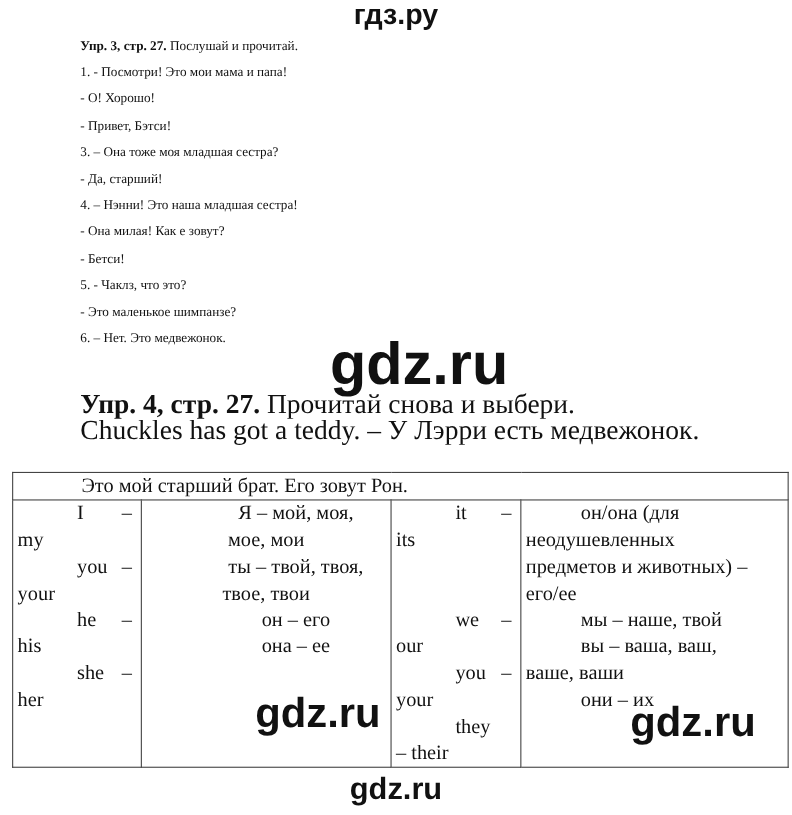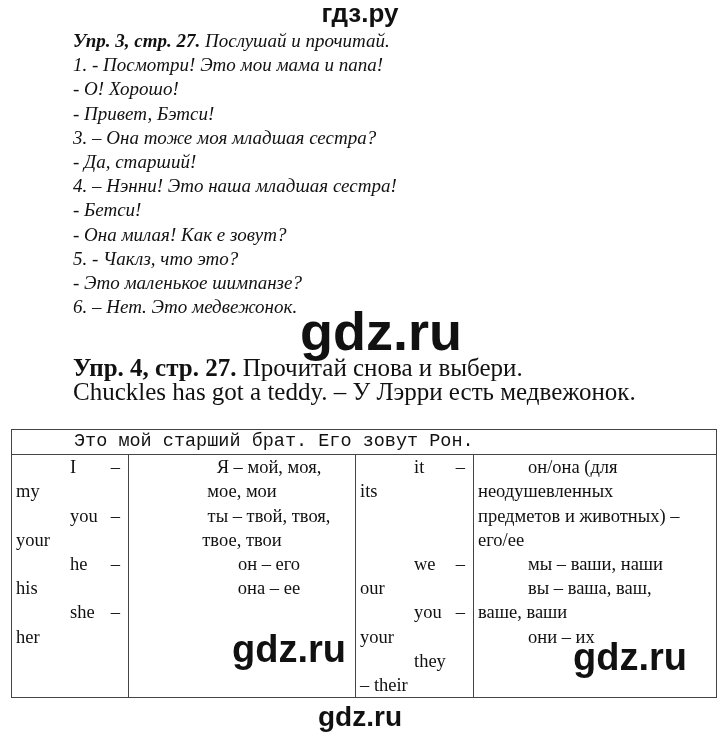--- a/index.html
+++ b/index.html
@@ -3,27 +3,27 @@
 <meta charset="utf-8">
 <style>
   html, body { margin: 0; padding: 0; background: #ffffff; }
   body { width: 720px; height: 741px; position: relative; overflow: hidden; color: #111; font-family: "Liberation Serif", serif; }
   .wm { position: absolute; font-family: "Liberation Sans", sans-serif; font-weight: bold; color: #111; white-space: nowrap; }
   .wm-top { left: 0; width: 720px; text-align: center; top: -2px; font-size: 26px; }
   .wm-mid { left: 300px; top: 300px; font-size: 54px; letter-spacing: 0px; }
   .wm-tbl1 { left: 232px; top: 628px; font-size: 38px; }
   .wm-tbl2 { left: 573px; top: 636px; font-size: 38px; }
   .wm-bot { left: 0; width: 720px; text-align: center; top: 701px; font-size: 28px; }
-  .text-block { position: absolute; left: 73px; top: 29px; font-size: 19px; line-height: 24.2px; font-style: italic; }
+  .text-block { position: absolute; left: 73px; top: 29px; font-size: 12px; line-height: 24.2px; }
   .text-block .ln { white-space: nowrap; }
   .b { font-weight: bold; }
   .text-block2 { position: absolute; left: 73px; top: 356px; font-size: 25px; line-height: 24.2px; }
   table.pron { position: absolute; left: 11px; top: 429px; width: 706px; border-collapse: collapse; font-size: 18.5px; line-height: 24.2px; }
   table.pron td { border: 1.5px solid #444; vertical-align: top; padding: 0 4px; }
-  .hdr { text-indent: 58px; height: 23px; font-family: Liberation Mono, monospace; }
+  .hdr { text-indent: 58px; height: 23px; }
   .c1 { width: 108px; }
   .c2 { width: 218px; text-align: center; }
   .c3 { width: 109px; margin-left: 24px; }
   .c4 { }
   .cell-line { white-space: nowrap; }
   .just { display: flex; justify-content: space-between; }
   .row-body td { height: 236px; }
 </style>
 </head>
 <body>
@@ -34,22 +34,22 @@
   <div class="ln" style="margin-top:0">
     <span class="b">Упр. 3, стр. 27.</span>
     <span>Послушай и прочитай.</span>
   </div>
   <div class="ln">1. - Посмотри! Это мои мама и папа!</div>
   <div class="ln">- О! Хорошо!</div>
   <div class="ln">- Привет, Бэтси!</div>
   <div class="ln">3. – Она тоже моя младшая сестра?</div>
   <div class="ln">- Да, старший!</div>
   <div class="ln">4. – Нэнни! Это наша младшая сестра!</div>
+  <div class="ln">- Она милая! Как е зовут?</div>
   <div class="ln">- Бетси!</div>
-  <div class="ln">- Она милая! Как е зовут?</div>
   <div class="ln">5. - Чаклз, что это?</div>
   <div class="ln">- Это маленькое шимпанзе?</div>
   <div class="ln">6. – Нет. Это медвежонок.</div>
 </div>
 
 <div class="wm wm-mid">gdz.ru</div>
 
 <div class="text-block2">
   <div class="ln">
     <span class="b">Упр. 4, стр. 27.</span>
@@ -113,21 +113,21 @@
           </div>
       <div class="cell-line">your</div>
       <div class="cell-line" style="padding-left:54px">they</div>
       <div class="cell-line">– their</div>
     </td>
     <td class="c4">
       <div class="cell-line" style="padding-left:50px">он/она (для</div>
       <div class="cell-line">неодушевленных</div>
       <div class="cell-line">предметов и животных) –</div>
       <div class="cell-line">его/ее</div>
-      <div class="cell-line" style="padding-left:50px">мы – ваши, наши</div>
+      <div class="cell-line" style="padding-left:50px">мы – наше, твой</div>
       <div class="cell-line" style="padding-left:50px">вы – ваша, ваш,</div>
       <div class="cell-line">ваше, ваши</div>
       <div class="cell-line" style="padding-left:50px">они – их</div>
     </td>
   </tr>
 </tbody>
   </table>
 
 <div class="wm wm-tbl1">gdz.ru</div>
 <div class="wm wm-tbl2">gdz.ru</div>

